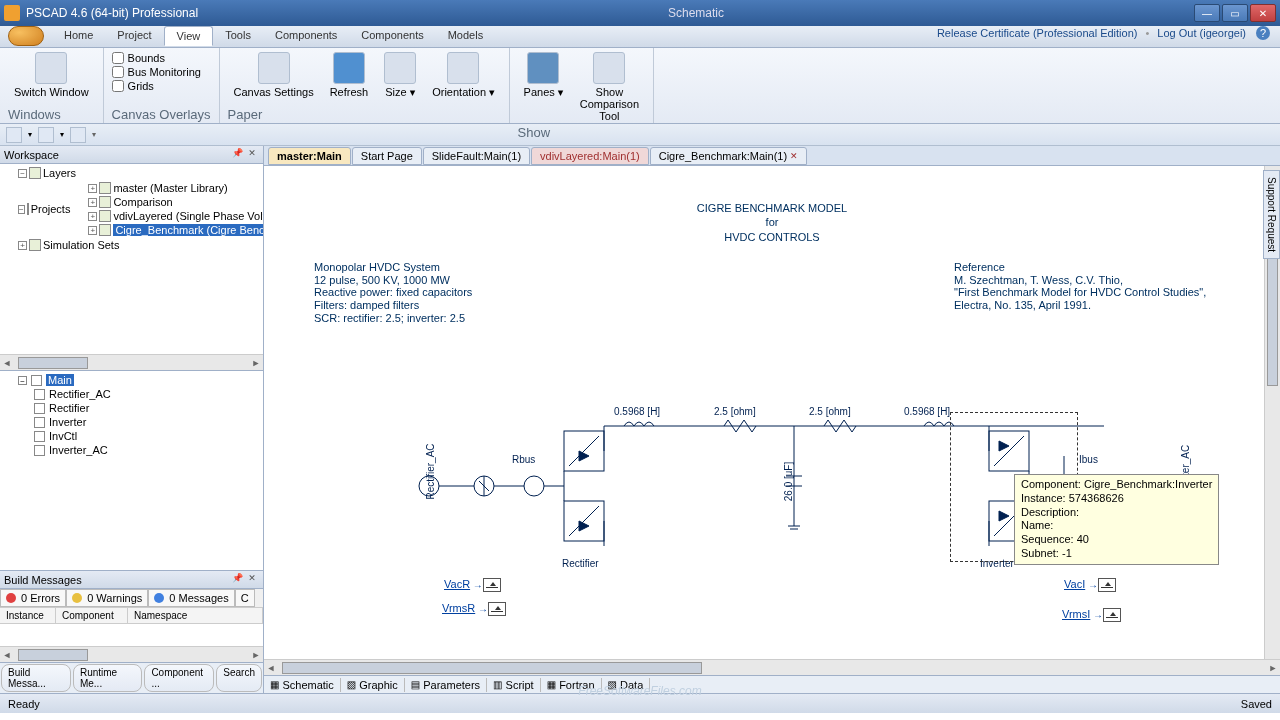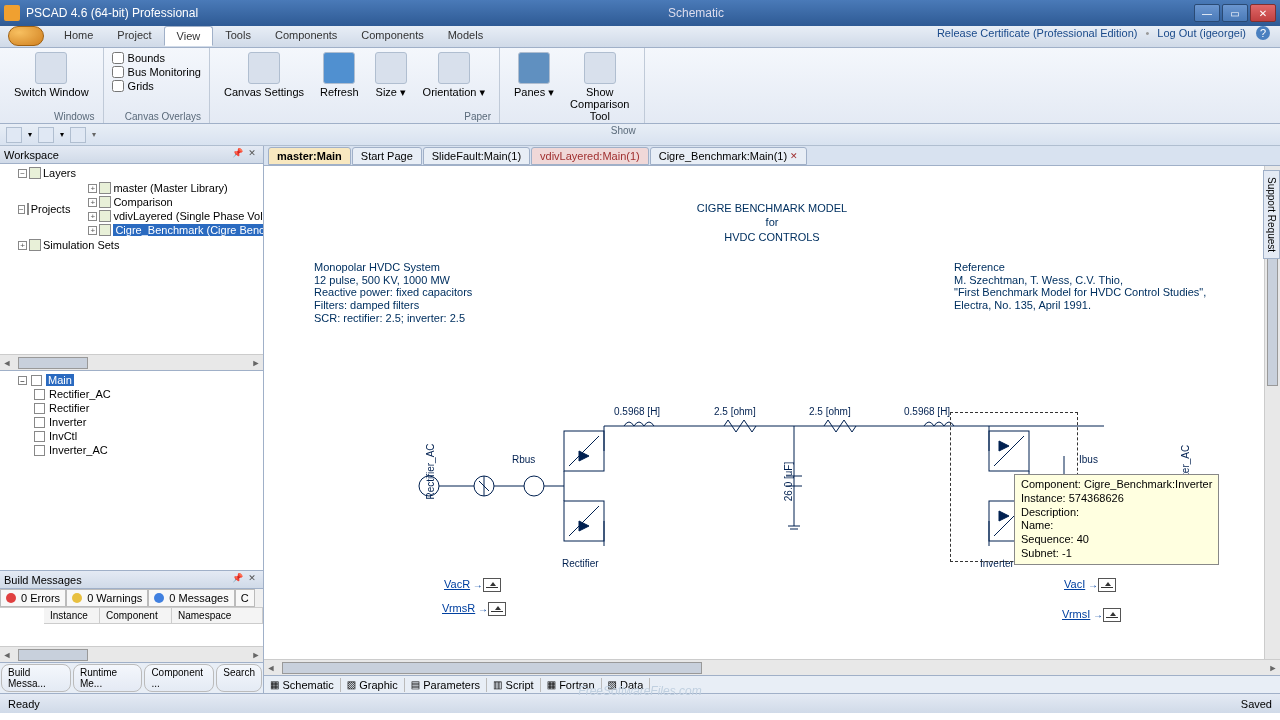--- a/index.html
+++ b/index.html
@@ -16,21 +16,21 @@
 .orb { width:36px; height:20px; background:radial-gradient(ellipse at 30% 30%,#f8c060,#d08020); border-radius:10px; margin:0 8px; border:1px solid #a06010; }
 .menutab { padding:3px 12px; color:#333; cursor:default; }
 .menutab.active { background:#fff; border:1px solid #a0b0c8; border-bottom:1px solid #fff; border-radius:3px 3px 0 0; }
 .spacer { flex:1; }
 .menuright { padding-right:10px; color:#1a4a8a; font-size:11px; display:flex; align-items:center; gap:4px; }
 .menuright .sep { color:#999; margin:0 4px; }
 
 .ribbon { height:76px; background:linear-gradient(#f4f7fc,#e4eaf4); border-bottom:1px solid #a0b0c8; display:flex; }
 .ribgroup { border-right:1px solid #c0cad8; padding:2px 8px 0; display:flex; flex-direction:column; }
 .ribgroup .body { flex:1; display:flex; align-items:flex-start; gap:4px; }
-.ribgroup .label { text-align:right; color:#5a6a7a; font-size:10px; padding:1px 0; }
+.ribgroup .label { text-align:left; color:#5a6a7a; font-size:13px; padding:1px 0; }
 .vbtn { display:flex; flex-direction:column; align-items:center; padding:2px 6px; gap:2px; }
 .vbtn .ic { width:32px; height:32px; background:#d8e0ec; border:1px solid #b0bed0; border-radius:3px; }
 .checkcol { display:flex; flex-direction:column; gap:2px; padding-top:2px; }
 .chk { display:flex; align-items:center; gap:4px; }
 .chk input { width:12px; height:12px; }
 
 .qat { height:22px; background:linear-gradient(#e8eef6,#d8e2f0); border-bottom:1px solid #b0bed0; display:flex; align-items:center; padding:0 6px; gap:6px; }
 .qat .qbtn { width:16px; height:16px; background:#e0e8f4; border:1px solid #b0bed0; }
 
 .workarea { display:flex; height:547px; }
@@ -52,21 +52,21 @@
 .subtree { flex:0 0 200px; background:#fff; border-top:1px solid #a0b0c8; padding:2px; overflow:auto; }
 .subtree .it { padding:1px 0 1px 16px; display:flex; align-items:center; gap:4px; }
 .subtree .sel2 { background:#2a6ac0; color:#fff; padding:0 2px; display:inline-block; }
 .subtree .bx { width:11px; height:11px; border:1px solid #888; }
 
 .buildmsg { flex:1; border-top:1px solid #a0b0c8; display:flex; flex-direction:column; }
 .msgtabs { display:flex; background:#f0f0f0; border-bottom:1px solid #ccc; }
 .msgtabs .t { display:flex; align-items:center; gap:5px; padding:2px 5px; border:1px solid #bbb; background:#f8f8f8; font-size:10px; }
 .msgtabs .dot { width:10px; height:10px; border-radius:5px; }
 .dot.r{background:#e04040;} .dot.y{background:#e8c040;} .dot.b{background:#4080e0;}
-.msgcols { display:flex; background:#f4f4f4; border-bottom:1px solid #ccc;margin-left:44px; }
+.msgcols { display:flex; background:#f4f4f4; border-bottom:1px solid #ccc; }
 .msgcols div { padding:2px 6px; border-right:1px solid #ccc; font-size:10px; }
 .msgbody { flex:1; background:#fff; }
 .bottombtns { display:flex; background:#e8eef6; border-top:1px solid #a0b0c8; }
 .bottombtns div { padding:2px 6px; border:1px solid #bbb; background:linear-gradient(#f4f7fc,#e4eaf4); font-size:10px; border-radius:8px; margin:1px; }
 
 .canvas { flex:1; display:flex; flex-direction:column; position:relative; }
 .doctabs { height:20px; background:#d8e2f0; display:flex; align-items:end; padding-left:4px; border-bottom:1px solid #a0b0c8; }
 .doctab { padding:2px 8px; border:1px solid #a0b0c8; background:#e8eef6; font-size:10px; border-radius:3px 3px 0 0; margin-right:1px; display:flex; align-items:center; gap:3px; }
 .doctab.a1 { background:#f8e8c0; font-weight:bold; }
 .doctab.a2 { background:#f0d8d8; color:#a03030; }

